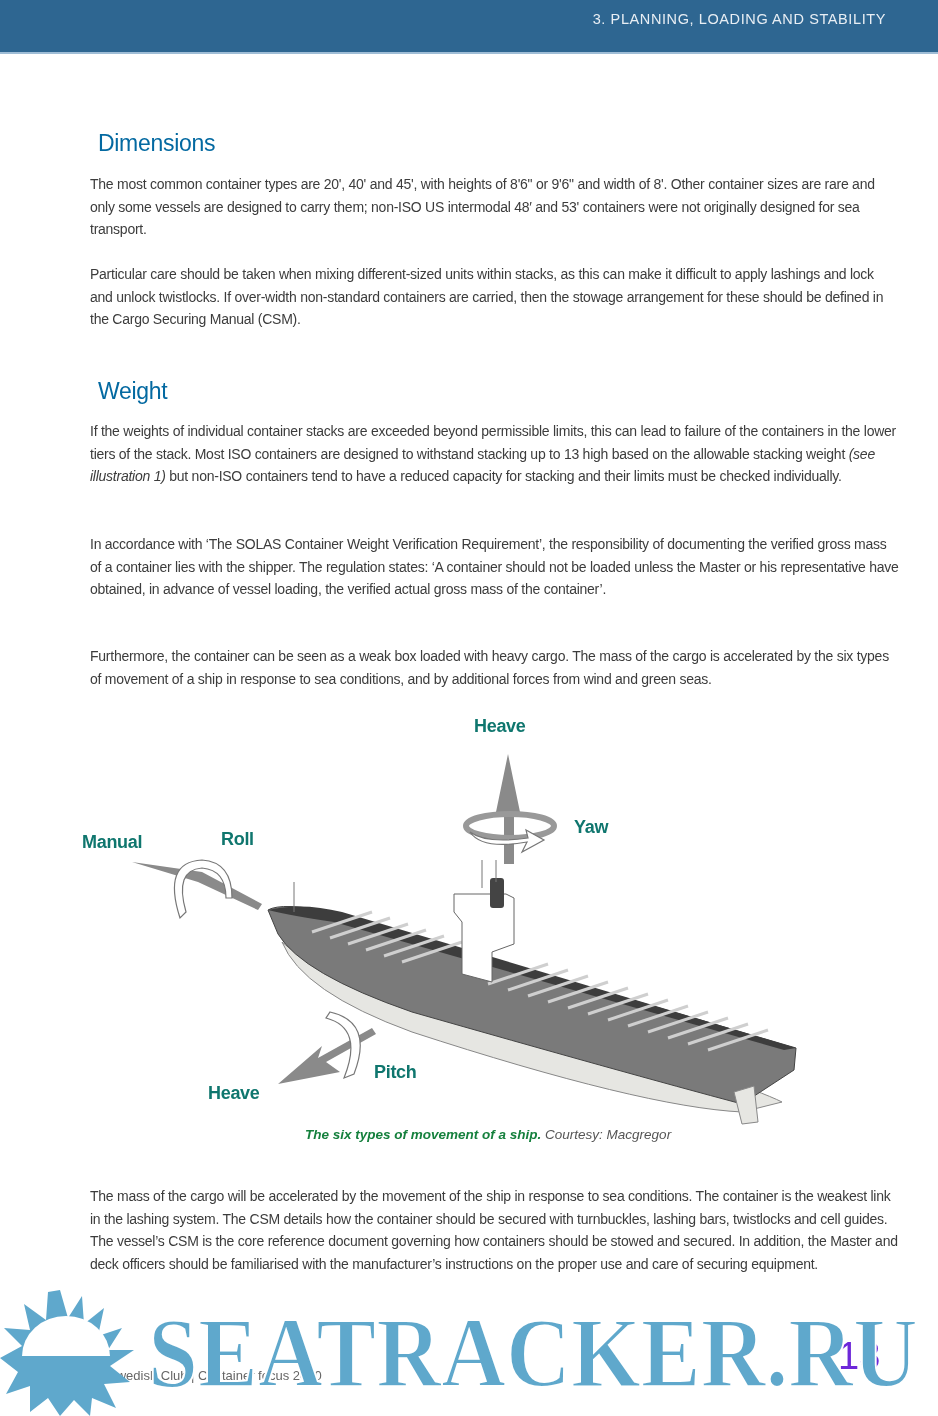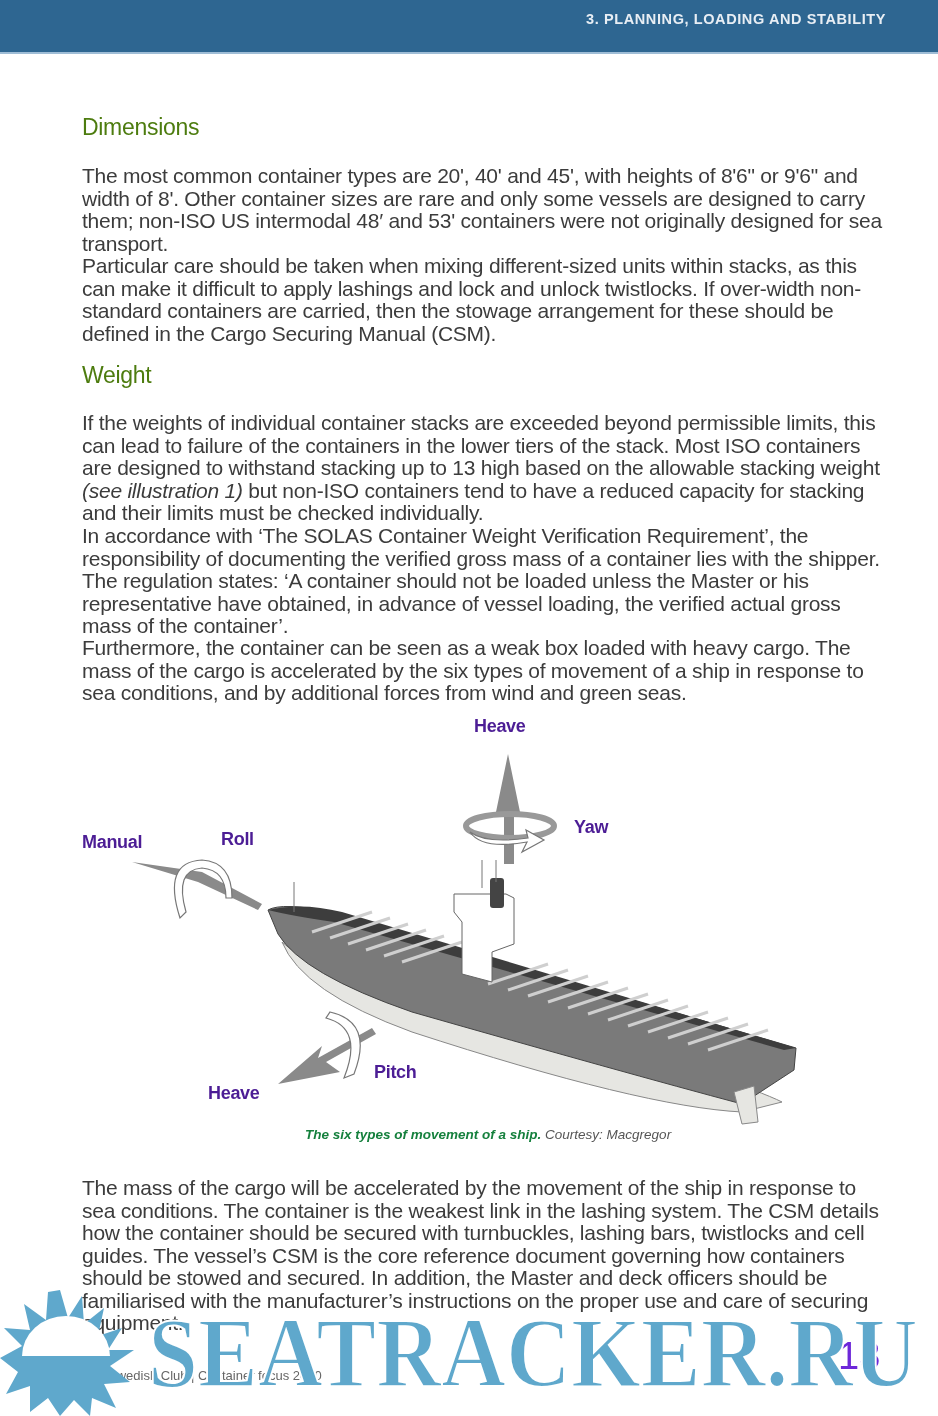--- a/index.html
+++ b/index.html
@@ -1,28 +1,28 @@
 <!DOCTYPE html>
 <html><head>
 <meta charset="utf-8">
 <style>
   html, body { margin:0; padding:0; }
   body { width:938px; height:1416px; background:#ffffff; position:relative; overflow:hidden;
          font-family:"Liberation Sans", sans-serif; color:#3a3a3a; }
   .header-bar { position:absolute; left:0; top:0; width:938px; height:52px; background:#2e6691;
                 border-bottom:2px solid #9fbdd6; }
-  .header-title { position:absolute; right:52px; top:11px; color:#e8eef4; font-weight:bold;
+  .header-title { position:absolute; right:52px; top:11px; color:#e8eef4; font-weight:normal;
                   font-size:14.5px; letter-spacing:0.6px; }
   .content { position:absolute; left:82px; top:0; width:810px; }
-  h2 { font-weight:normal; font-size:23px; color:#4d7c0f; margin:0; position:absolute; left:0;
+  h2 { font-weight:normal; font-size:23px; color:#0369a1; margin:16px; position:absolute; left:0;
        font-family:"Liberation Sans", sans-serif; letter-spacing:-0.3px; }
-  p { margin:0; position:absolute; left:0; width:810px; font-size:21px; line-height:22.5px;
+  p { margin:8px; position:absolute; left:0; width:810px; font-size:14px; line-height:22.5px;
       color:#3c3c3c; letter-spacing:-0.25px; }
   .figure { position:absolute; left:82px; top:712px; width:740px; height:450px; }
-  .fig-label { position:absolute; font-weight:bold; font-size:18px; color:#4c1d95; letter-spacing:-0.3px; }
+  .fig-label { position:absolute; font-weight:bold; font-size:18px; color:#0f766e; letter-spacing:-0.3px; }
   .caption { position:absolute; left:305px; top:1127px; font-size:13.5px; color:#555; }
   .caption b { color:#15803d; font-style:italic; }
   .caption i { font-style:italic;text-align:right; }
   .footer-text { position:absolute; left:82px; top:1368px; font-size:13px; color:#666; }
   .page-num { position:absolute; left:838px; top:1335px; font-size:38px; color:#6d28d9; font-weight:normal; }
   .watermark { position:absolute; left:0; top:1290px; width:938px; height:126px; pointer-events:none; }
 </style>
 </head>
 <body>
 

